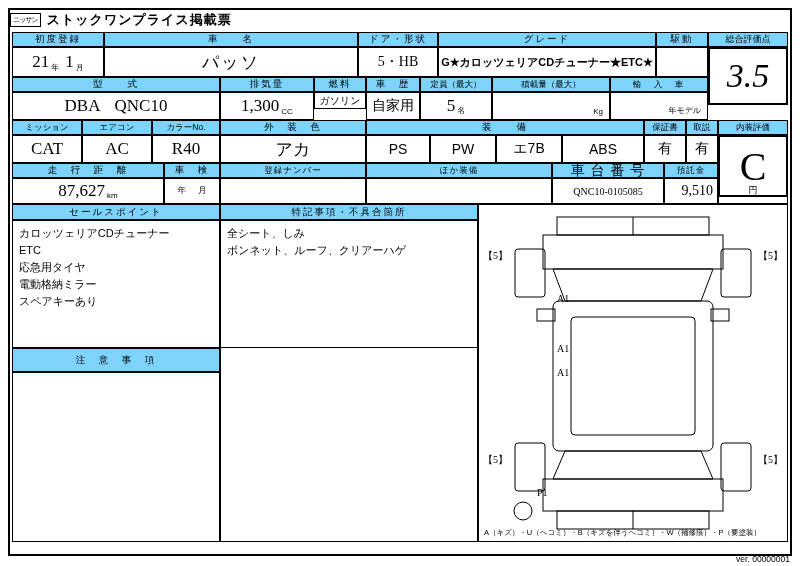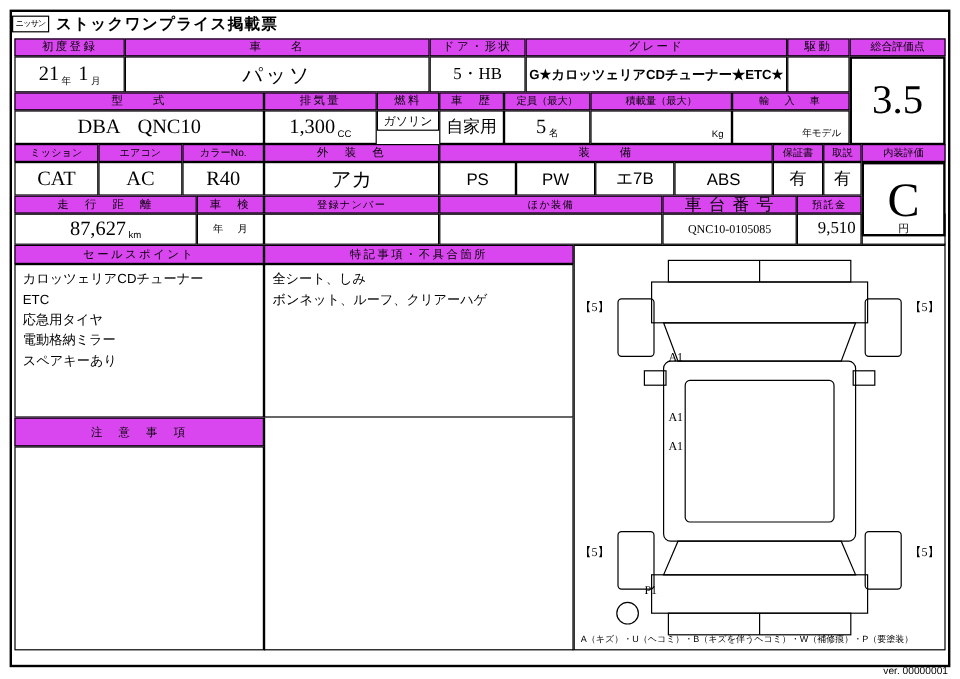--- a/index.html
+++ b/index.html
@@ -3,21 +3,21 @@
 <meta charset="utf-8">
 <style>
   html,body{margin:0;padding:0;background:#fff;}
   body{width:800px;height:566px;font-family:"Liberation Sans","DejaVu Sans",sans-serif;color:#000;}
   #sheet{position:relative;width:800px;height:566px;box-sizing:border-box;}
   .frame{position:absolute;left:8px;top:8px;width:784px;height:548px;border:2px solid #000;box-sizing:border-box;}
   .hdr{position:absolute;left:10px;top:10px;height:20px;display:flex;align-items:center;gap:6px;}
   .logo{border:1px solid #000;font-size:7px;padding:1px 2px;letter-spacing:-1px;}
   .hdr-title{font-size:13px;font-weight:bold;letter-spacing:1px;}
   .cell{position:absolute;box-sizing:border-box;border:1px solid #000;display:flex;align-items:center;justify-content:center;overflow:hidden;}
-  .lab{font-size:9.5px;letter-spacing:2px;background:#d946ef;}
+  .lab{font-size:9.5px;letter-spacing:2px;background:#7dd3fc;}
   .val{font-size:17px;font-family:"Liberation Serif","DejaVu Serif",serif;}
   .val-s{font-size:12px;}
   .val-m{font-size:14px;}
   .unit{font-size:8px;margin-left:2px;align-self:flex-end;padding-bottom:3px;}
   .bigbox{position:absolute;box-sizing:border-box;border:2px solid #000;display:flex;align-items:center;justify-content:center;}
   .score{font-size:34px;font-family:"Liberation Serif","DejaVu Serif",serif;}
   .grade{font-size:40px;font-family:"Liberation Serif","DejaVu Serif",serif;}
   .listbox{position:absolute;box-sizing:border-box;border:1px solid #000;font-size:11px;line-height:17px;padding:4px 6px;white-space:pre-wrap;text-align:left;}
   .diag{position:absolute;box-sizing:border-box;border:1px solid #000;}
   .dlabel{position:absolute;font-size:10px;font-family:"Liberation Serif","DejaVu Serif",serif;}
@@ -47,21 +47,21 @@
     <span class="val">21</span>
     <span class="unit">年</span>
     <span class="val" style="margin-left:6px;">1</span>
     <span class="unit">月</span>
   </div>
   <div class="cell val" style="left:104px;top:47px;width:254px;height:30px;letter-spacing:2px;">パッソ</div>
   <div class="cell val-m" style="left:358px;top:47px;width:80px;height:30px;font-family:'Liberation Serif',serif;">5・HB</div>
   <div class="cell val-s" style="left:438px;top:47px;width:218px;height:30px;font-family:'Liberation Sans',sans-serif;font-weight:bold;font-size:11px;">G★カロッツェリアCDチューナー★ETC★</div>
   <div class="cell" style="left:656px;top:47px;width:52px;height:30px;"></div>
 
-  <div class="bigbox" style="left:708px;top:47px;width:80px;height:74px;">
+  <div class="bigbox" style="left:708px;top:47px;width:80px;height:58px;font-style:italic;">
     <span class="score">3.5</span>
   </div>
 
   <div class="cell lab" style="left:12px;top:77px;width:208px;height:15px;">型　　式</div>
   <div class="cell lab" style="left:220px;top:77px;width:94px;height:15px;">排気量</div>
   <div class="cell lab" style="left:314px;top:77px;width:52px;height:15px;">燃料</div>
   <div class="cell lab" style="left:366px;top:77px;width:54px;height:15px;">車　歴</div>
   <div class="cell lab" style="left:420px;top:77px;width:72px;height:15px;font-size:8.5px;letter-spacing:0;">定員（最大）</div>
   <div class="cell lab" style="left:492px;top:77px;width:118px;height:15px;font-size:8.5px;letter-spacing:0;">積載量（最大）</div>
   <div class="cell lab" style="left:610px;top:77px;width:98px;height:15px;font-size:8.5px;">輸　入　車</div>

